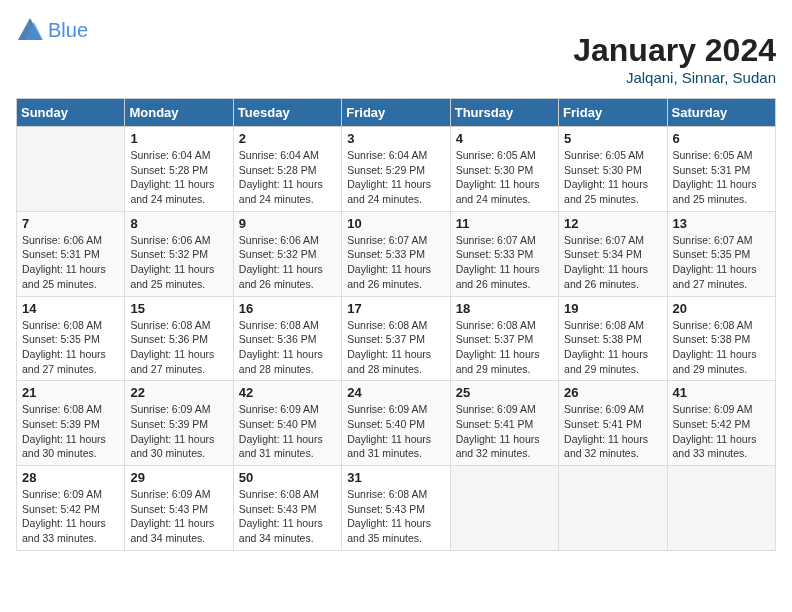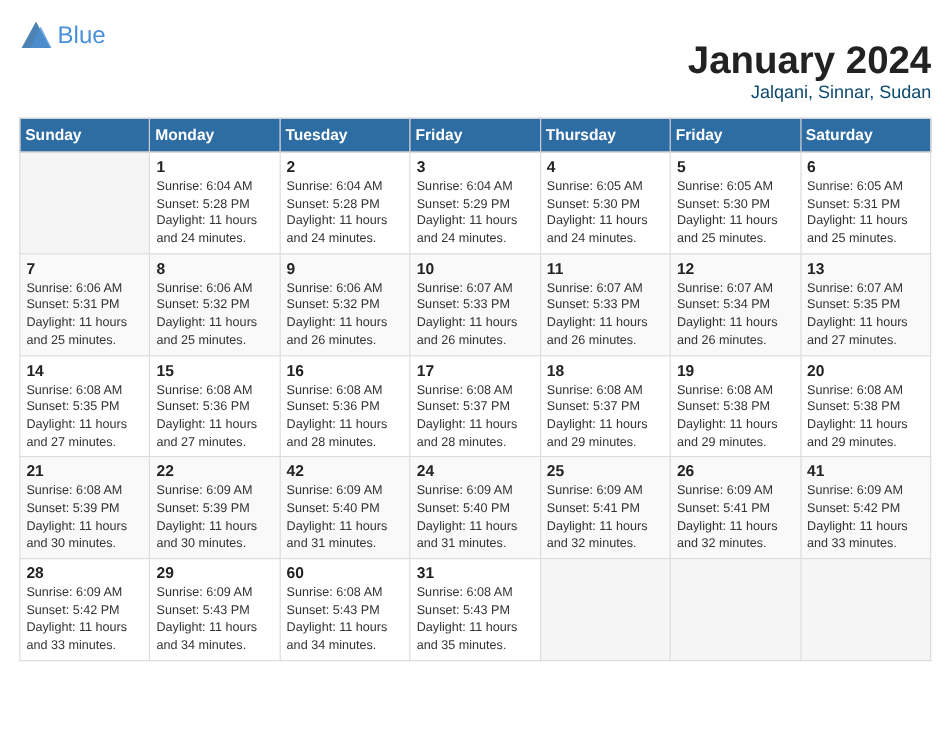--- a/index.html
+++ b/index.html
@@ -231,21 +231,21 @@
       <tr>
         <td>
           <span class="day-number">28</span>
           <div class="day-info">Sunrise: 6:09 AM<br>Sunset: 5:42 PM<br>Daylight: 11 hours and 33 minutes.</div>
         </td>
         <td>
           <span class="day-number">29</span>
           <div class="day-info">Sunrise: 6:09 AM<br>Sunset: 5:43 PM<br>Daylight: 11 hours and 34 minutes.</div>
         </td>
         <td>
-          <span class="day-number">60</span>
+          <span class="day-number">50</span>
           <div class="day-info">Sunrise: 6:08 AM<br>Sunset: 5:43 PM<br>Daylight: 11 hours and 34 minutes.</div>
         </td>
         <td>
           <span class="day-number">31</span>
           <div class="day-info">Sunrise: 6:08 AM<br>Sunset: 5:43 PM<br>Daylight: 11 hours and 35 minutes.</div>
         </td>
         <td class="empty-cell"></td>
         <td class="empty-cell"></td>
         <td class="empty-cell"></td>
       </tr>

